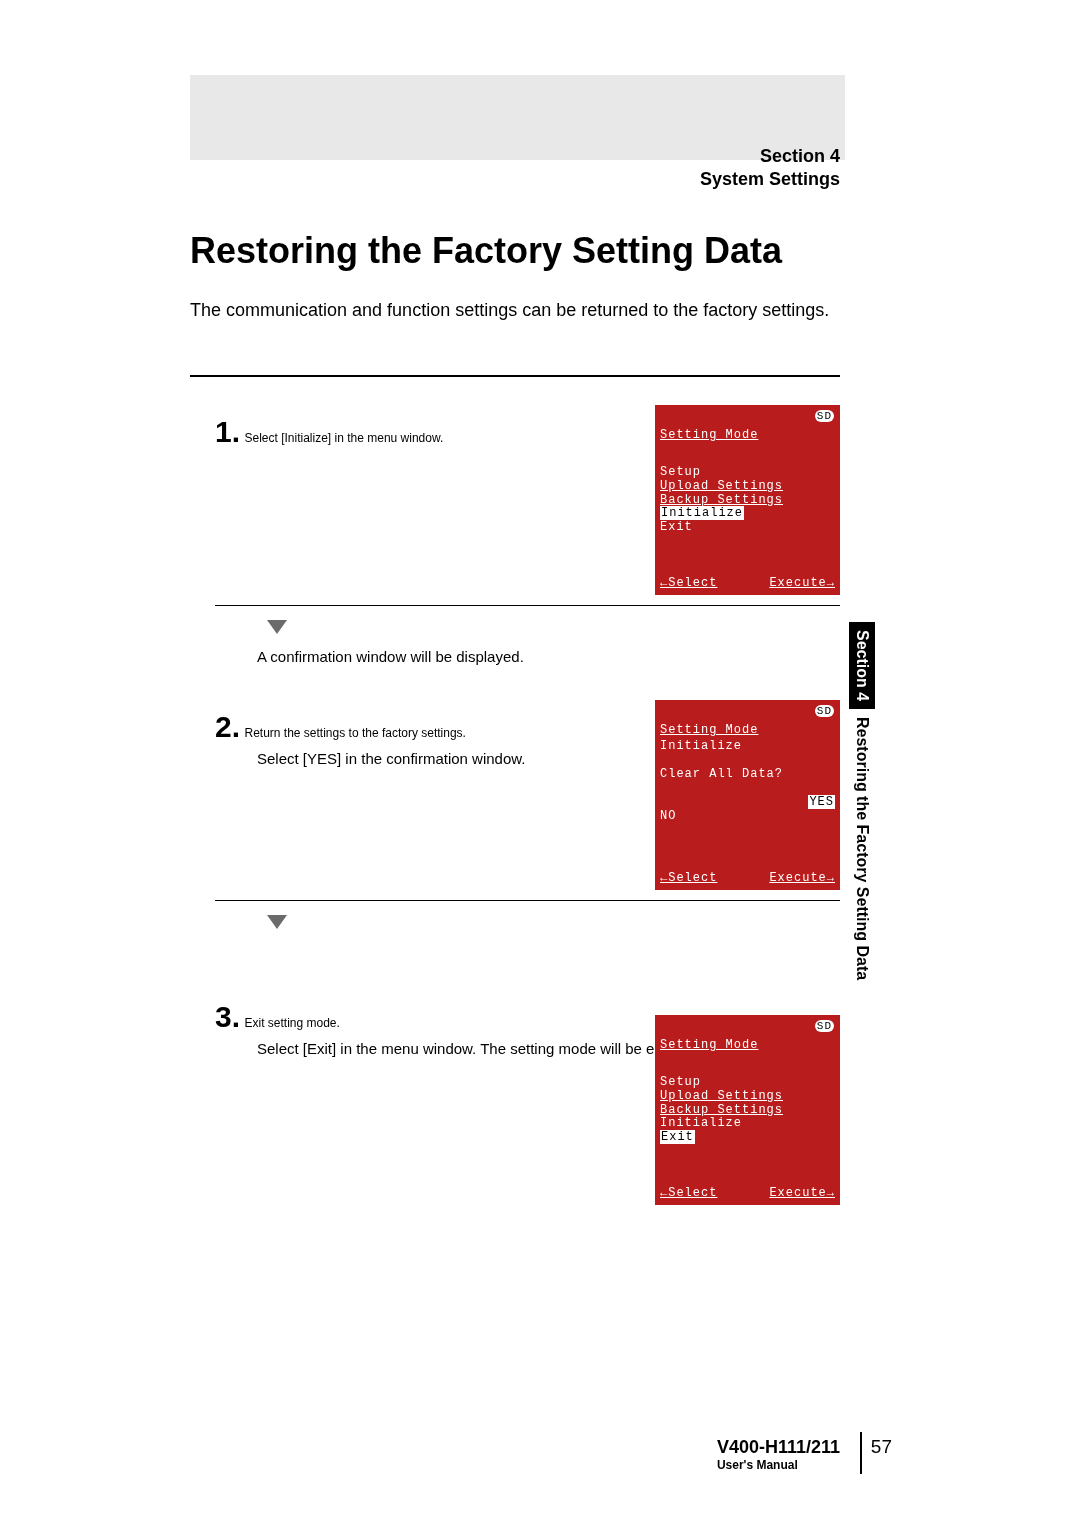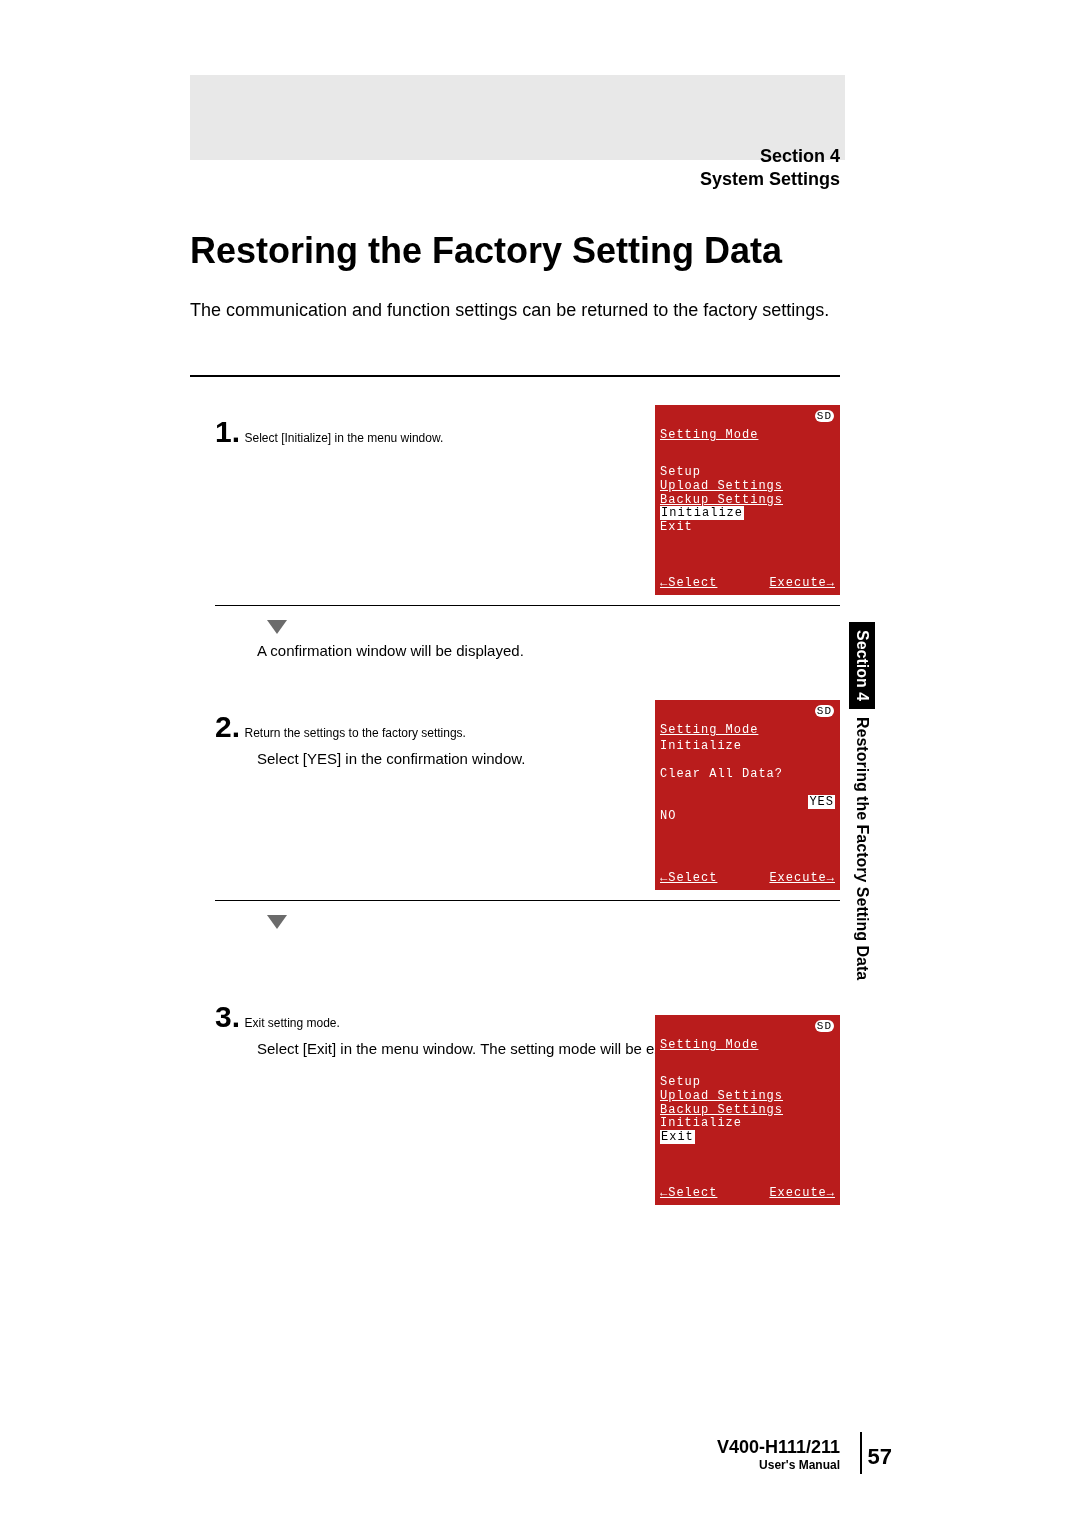--- a/index.html
+++ b/index.html
@@ -154,36 +154,35 @@
     display: inline-block;
   }
   .side-tab-rest {
     padding-top: 8px;
     display: inline-block;
   }
   .footer-block {
     position: absolute;
     bottom: 55px;
     right: 240px;
-    text-align: right;
   }
   .footer-model {
     font-weight: bold;
     font-size: 18px;
   }
   .footer-manual {
     font-size: 12px;
     font-weight: bold;
   }
   .footer-page {
     position: absolute;
     right: -52px;
-    bottom: 2px;
-    font-size: 22px;
-    font-weight: bold;
+    bottom: 14px;
+    font-size: 19px;
+    font-weight: normal;
   }
   .footer-divider {
     position: absolute;
     right: -22px;
     bottom: -2px;
     width: 2px;
     height: 42px;
     background: #000;
   }
 </style>
@@ -222,21 +221,21 @@
     <div class="lcd-footer">
       <span>←Select</span>
       <span>Execute→</span>
     </div>
   </div>
 
   <div class="divider-thin" style="top:605px;"></div>
 
   <div style="position:absolute; top:620px; left:215px;">
     <div class="arrow-down"></div>
-    <div class="step-desc" style="margin-left:42px; margin-top:6px;">A confirmation window will be displayed.</div>
+    <div class="step-desc" style="margin-left:42px; margin-top:12px;">A confirmation window will be displayed.</div>
   </div>
 
   <div class="step-block" style="top:710px;">
     <span class="step-num">2.</span>
     <span class="step-title">Return the settings to the factory settings.</span>
     <div class="step-desc">Select [YES] in the confirmation window.</div>
   </div>
 
   <div class="lcd" style="top:700px; right:240px;">
     <span class="lcd-title">Setting Mode</span>

